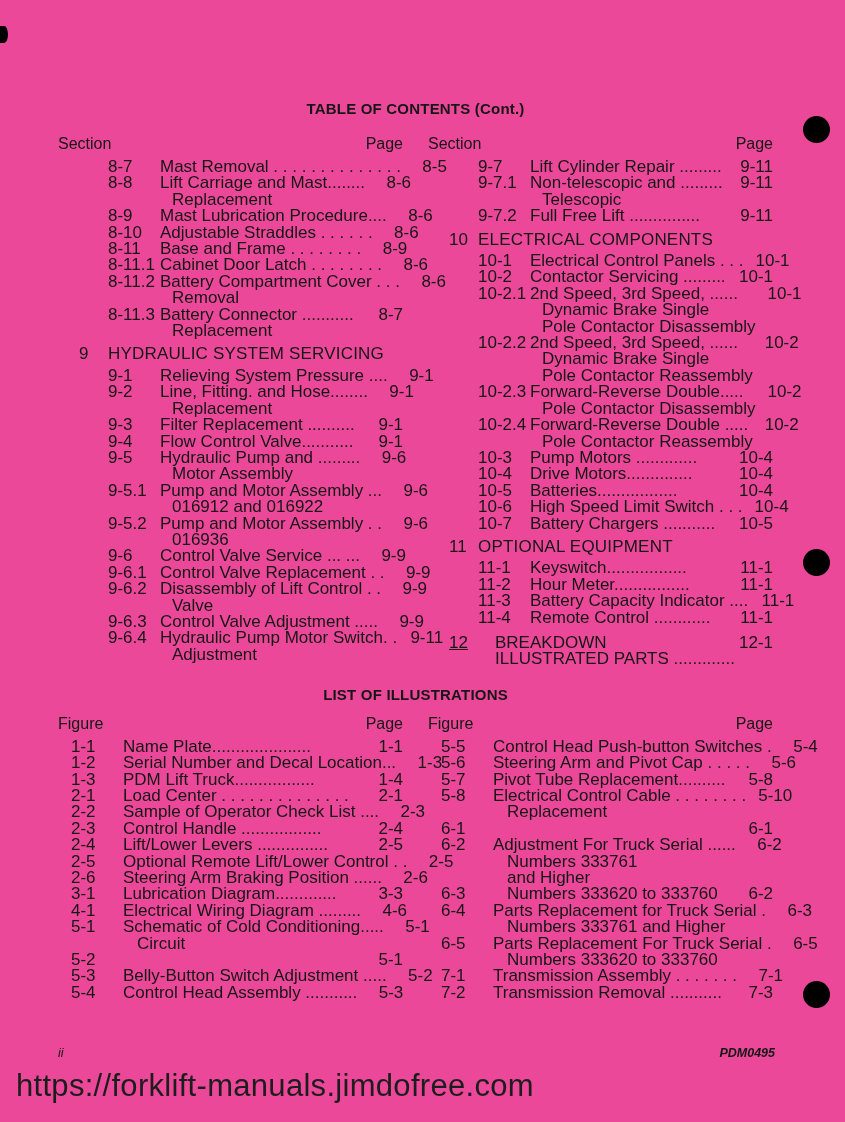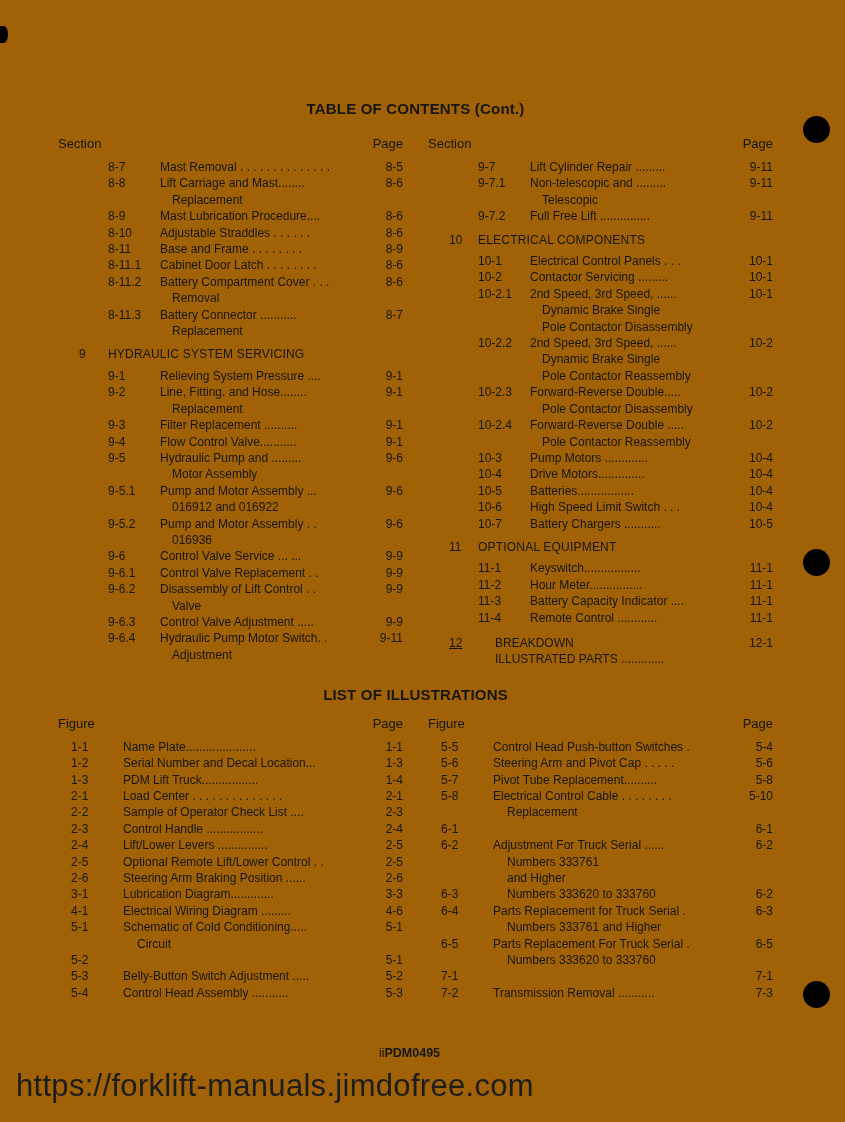--- a/index.html
+++ b/index.html
@@ -1,43 +1,43 @@
 <!DOCTYPE html>
 <html><head>
 <meta charset="utf-8">
 <style>
   html, body { margin: 0; padding: 0; background: #ffffff; }
   .page {
     position: relative;
     width: 845px;
     height: 1122px;
-    background: #a16207;
+    background: #ec4899;
     font-family: "Liberation Sans", sans-serif;
     color: #161616;
     overflow: hidden;
   }
   .content { padding: 100px 72px 0 58px; }
   .doc-title {
     margin: 0;
     font-size: 15px;
     font-weight: bold;
     text-align: center;
     letter-spacing: 0.2px;
     line-height: 18px;
   }
   .columns { display: flex; gap: 25px; margin-top: 18px; }
   .col { width: 345px; }
   .col-header {
     display: flex;
     justify-content: space-between;
-    font-size: 13px;
+    font-size: 16px;
     margin-bottom: 7px;
     line-height: 16px;
   }
-  .rows { font-size: 12px; }
+  .rows { font-size: 17px; }
   .row {
     display: grid;
     grid-template-columns: 50px 52px 1fr 46px;
     line-height: 16.4px;
     align-items: start;
   }
   .entry-row .num   { grid-column: 2; white-space: nowrap; }
   .entry-row .title-cell { grid-column: 3; }
   .entry-row .pagecell   { grid-column: 4; text-align: right; white-space: nowrap; }
   .title-cell .line { white-space: nowrap; }
@@ -54,25 +54,26 @@
   .ill .entry-row .num { grid-column: 1; padding-left: 13px; }
   .ill .entry-row .title-cell { grid-column: 2; }
   .ill .entry-row .pagecell { grid-column: 3; }
   .ill .cont { margin-left: 14px; }
   .ill-title { margin-top: 18px; margin-bottom: 0; }
   .ill.columns { margin-top: 12px; }
   
   .footer {
     position: absolute;
     left: 58px;
-    right: 84px;
+    right: 70px;
     top: 1046px;
     display: flex;
-    justify-content: center;
+    justify-content: space-between;
     font-size: 12.5px;
+    font-style: italic;
   }
   .docnum { font-weight: bold; }
   .watermark {
     position: absolute;
     top: 1068px;
     left: 0;
     width: 100%;
     text-align: left;
     font-size: 31px;
     color: #1d1d1d;
@@ -616,20 +617,23 @@
             <div class="row entry-row">
               <span class="num">6-5</span>
               <span class="title-cell">
                 <div class="line">Parts Replacement For Truck Serial .</div>
                 <div class="line cont">Numbers 333620 to 333760</div>
               </span>
               <span class="pagecell">6-5</span>
             </div>
             <div class="row entry-row">
               <span class="num">7-1</span>
+              <span class="title-cell">
+                <div class="line">Transmission Assembly  . . . . . . .</div>
+              </span>
               <span class="pagecell">7-1</span>
             </div>
             <div class="row entry-row">
               <span class="num">7-2</span>
               <span class="title-cell">
                 <div class="line">Transmission Removal ...........</div>
               </span>
               <span class="pagecell">7-3</span>
             </div>
           </div>

